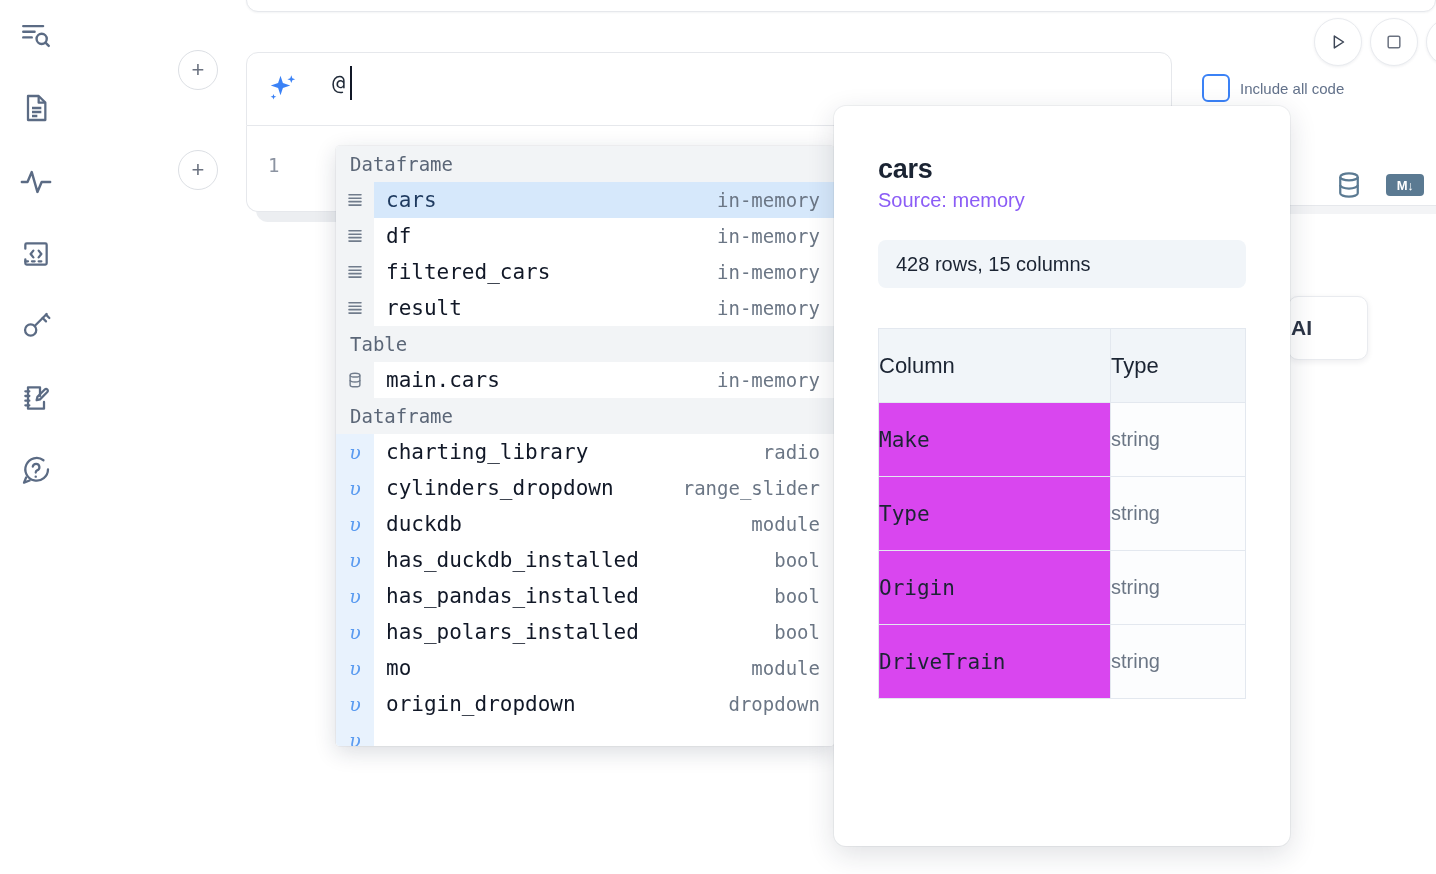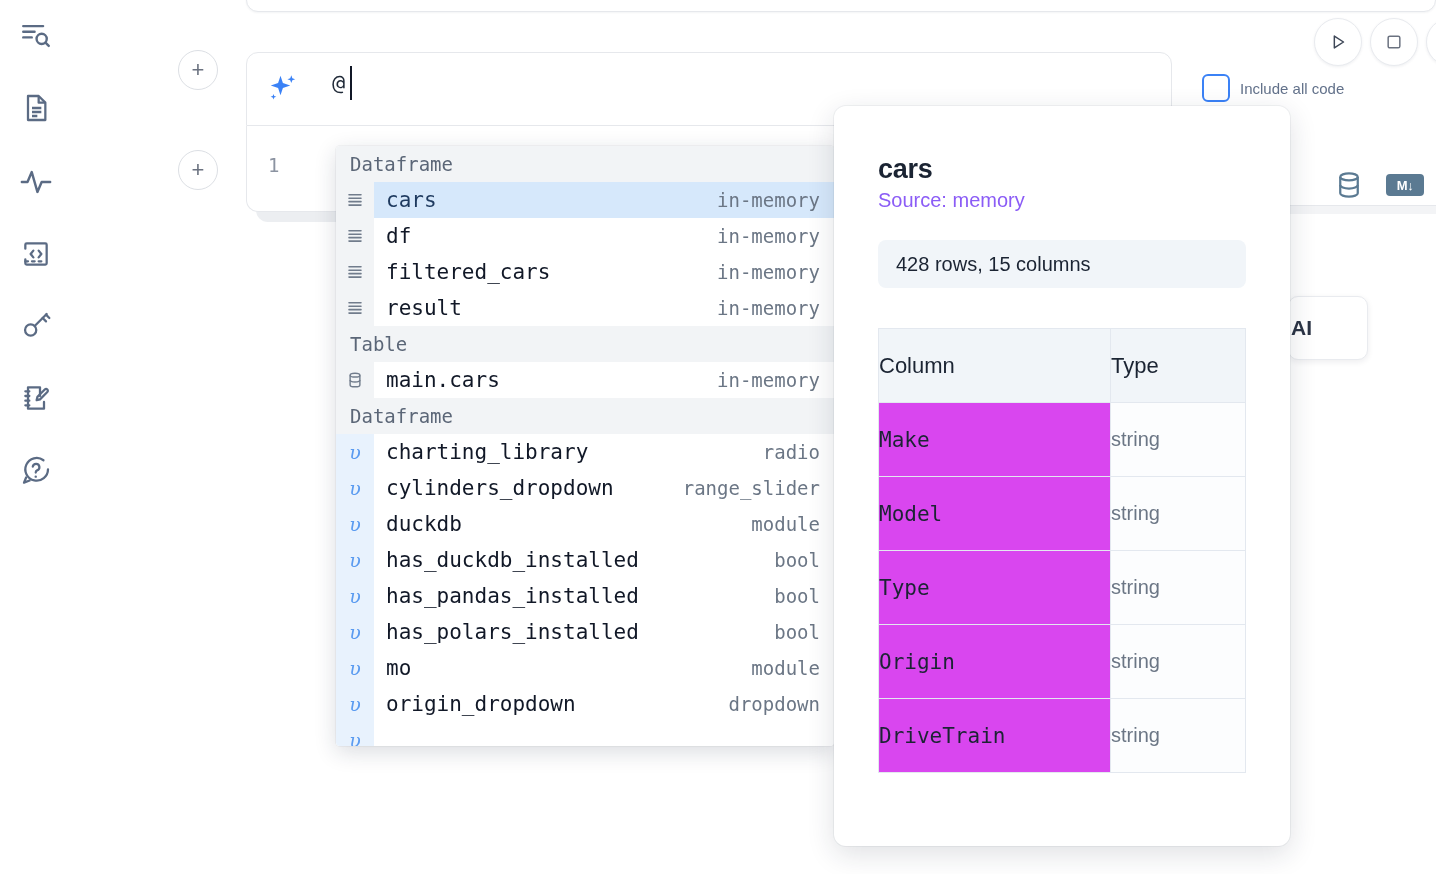--- a/index.html
+++ b/index.html
@@ -428,24 +428,20 @@
               <th class="c-col">Column</th>
               <th class="c-type">Type</th>
             </tr>
           </thead>
         <tbody id="pv-body">
             <tr>
               <td class="c-col">Make</td>
               <td class="c-type">string</td>
             </tr>
             <tr>
-              <td class="c-col">Model</td>
-              <td class="c-type">string</td>
-            </tr>
-            <tr>
               <td class="c-col">Type</td>
               <td class="c-type">string</td>
             </tr>
             <tr>
               <td class="c-col">Origin</td>
               <td class="c-type">string</td>
             </tr>
             <tr>
               <td class="c-col">DriveTrain</td>
               <td class="c-type">string</td>

